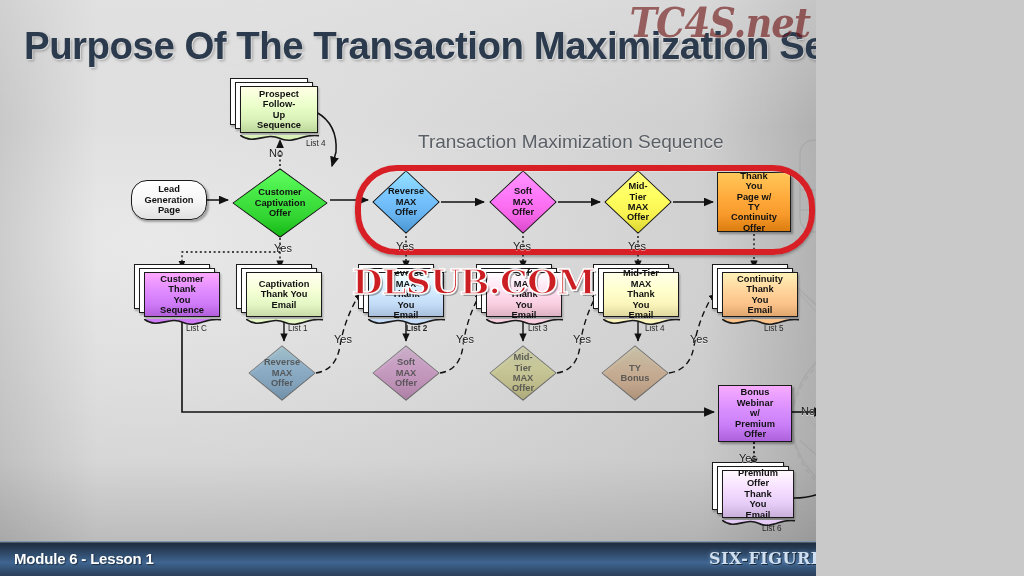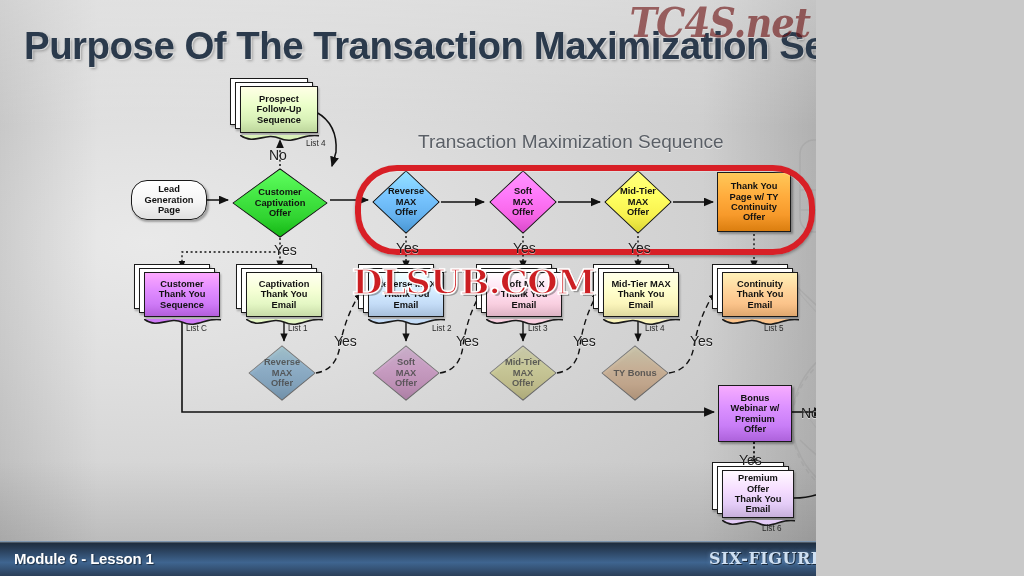--- a/index.html
+++ b/index.html
@@ -99,21 +99,21 @@
     border:6px solid #d81f26;border-radius:42px;
     box-shadow:0 2px 3px rgba(0,0,0,.30), inset 0 1px 0 rgba(255,255,255,.25);
     pointer-events:none;
   }
 
   
   .node{position:absolute;box-sizing:border-box;}
   .nlabel{
     position:absolute;inset:0;display:flex;align-items:center;justify-content:center;
     text-align:center;line-height:1.12;font-size:9.3px;font-weight:bold;color:#111;
-    padding:2px;white-space:pre-line;
+    padding:18px;white-space:pre-line;
   }
 
   
   .terminator{
     border:1.6px solid #1a1a1a;border-radius:16px;
     background:linear-gradient(180deg,#ffffff 0%,#f4f4f4 55%,#e2e2e2 100%);
     box-shadow:1.5px 2px 2px rgba(0,0,0,.30);
   }
 
   
@@ -147,21 +147,21 @@
     position:absolute;font-size:8.2px;color:#2a2a2a;white-space:nowrap;
   }
 
   
   .ghost .dborder{background:rgba(60,60,60,.55);}
   .ghost .dfill{opacity:.62;}
   .ghost .nlabel{color:#4a4a4a;opacity:.85;font-weight:bold;}
 
   
   .elabel{
-    position:absolute;font-size:14px;color:#1d1d1d;white-space:nowrap;
+    position:absolute;font-size:11px;color:#1d1d1d;white-space:nowrap;
     text-shadow:0 1px 0 rgba(255,255,255,.55);
   }
 
   svg.layer{position:absolute;left:0;top:0;width:1024px;height:576px;overflow:visible;}
   #edges{pointer-events:none;}
   #bgsketch{opacity:.30;}
 </style>
 </head>
 <body>
 
@@ -462,21 +462,21 @@
       <div class="elabel" style="left: 456px; top: 333px;">Yes</div>
       <div class="elabel" style="left: 573px; top: 333px;">Yes</div>
       <div class="elabel" style="left: 690px; top: 333px;">Yes</div>
       <div class="elabel" style="left: 801px; top: 405px;">No</div>
       <div class="elabel" style="left: 739px; top: 452px;">Yes</div>
     </div>
   <div id="list-labels">
       <div class="listlabel" style="left: 306px; top: 139px;">List 4</div>
       <div class="listlabel" style="left: 186px; top: 324px;">List C</div>
       <div class="listlabel" style="left: 288px; top: 324px;">List 1</div>
-      <div class="listlabel" style="left: 432px; top: 324px;">List 2</div>
+      <div class="listlabel" style="left: 406px; top: 324px; font-weight: bold;">List 2</div>
       <div class="listlabel" style="left: 528px; top: 324px;">List 3</div>
       <div class="listlabel" style="left: 645px; top: 324px;">List 4</div>
       <div class="listlabel" style="left: 764px; top: 324px;">List 5</div>
       <div class="listlabel" style="left: 762px; top: 524px;">List 6</div>
     </div>
 
   <div id="wm-dlsub">DLSUB.COM</div>
 
   <div id="footer">
     <div id="footer-left">Module 6 - Lesson 1</div>

